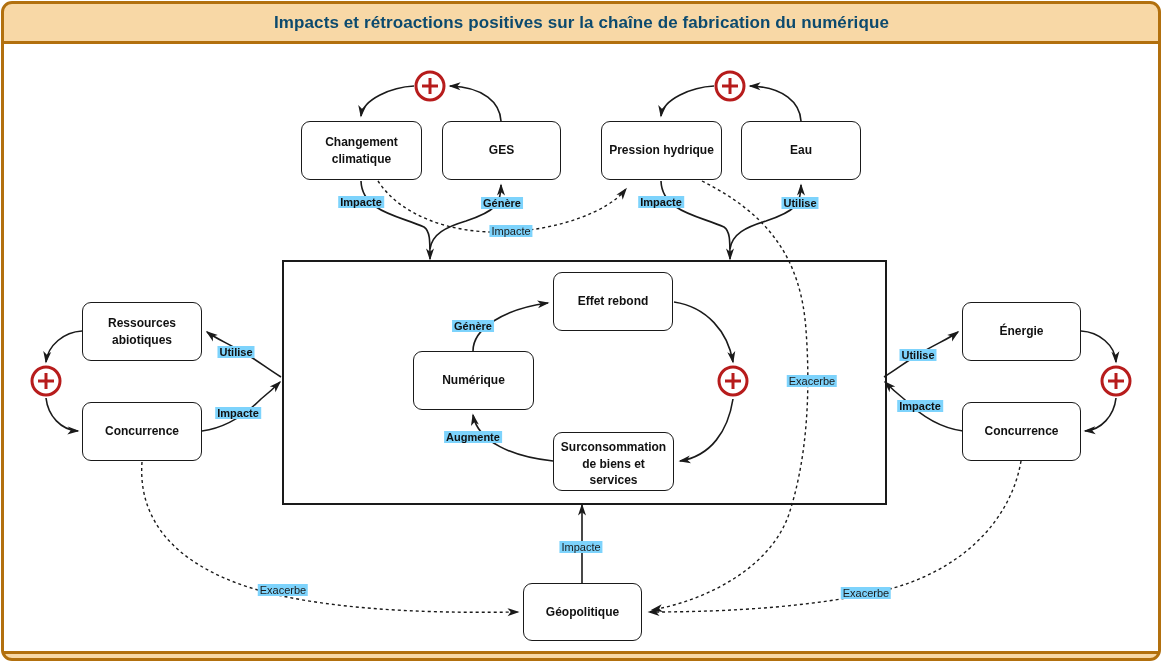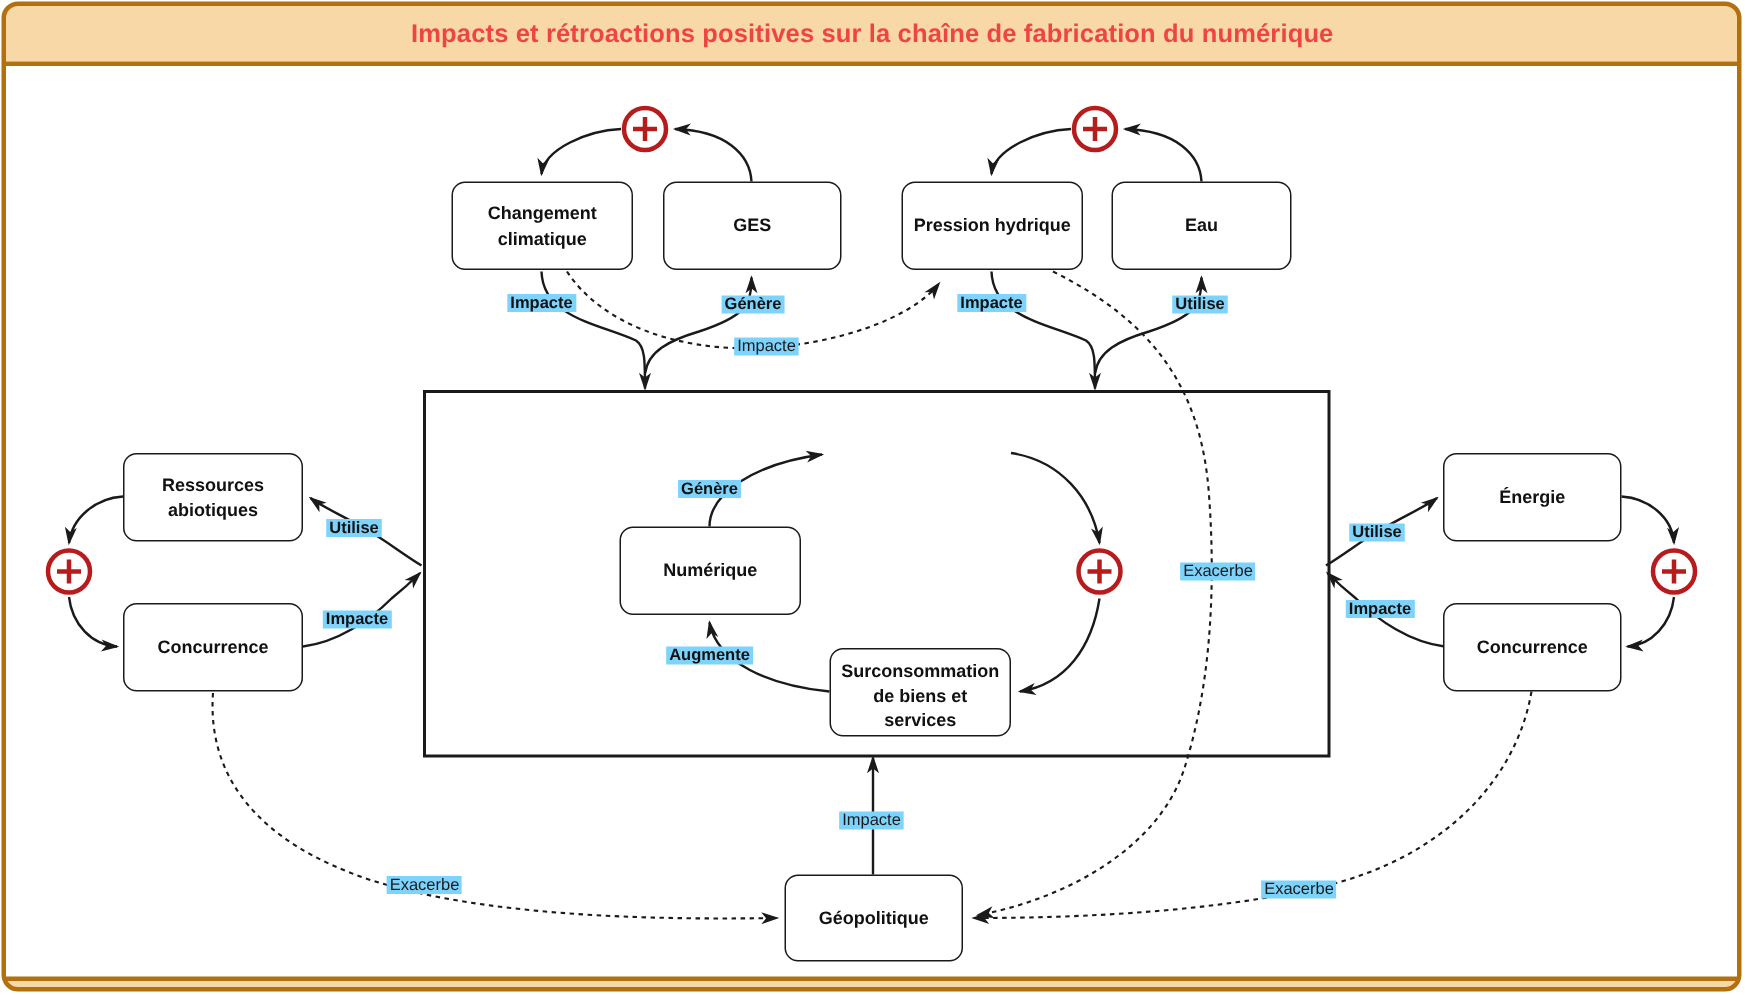--- a/index.html
+++ b/index.html
@@ -8,21 +8,21 @@
     font-family:"Liberation Sans",sans-serif;
   }
   .frame{
     position:absolute;left:1px;top:1px;right:2px;bottom:2px;
     background:#f8d8a6;border:3px solid #b2700e;border-radius:11px;
   }
   .titlebar{
     position:absolute;left:6px;right:6px;top:7px;height:32px;
     display:flex;align-items:center;justify-content:center;z-index:1;
   }
-  .titlebar .title{font-size:17px;font-weight:bold;color:#ef4444;letter-spacing:0.1px;text-align:center;}
+  .titlebar .title{font-size:17px;font-weight:bold;color:#0c4a6e;letter-spacing:0.1px;text-align:center;}
   .canvas{
     position:absolute;left:4px;right:5px;top:41px;bottom:9px;background:#ffffff;
     border-top:3px solid #b2700e;border-bottom:3px solid #b2700e;z-index:1;
   }
   .container-box{
     position:absolute;border:2px solid #1a1a1a;background:transparent;z-index:2;
   }
   svg.wires{position:absolute;left:0;top:0;z-index:3;}
   .node{
     position:absolute;box-sizing:border-box;background:#fff;
@@ -138,20 +138,23 @@
       <span>Concurrence</span>
     </div>
 
   <div class="node" style="left:962px;top:302px;width:119px;height:59px;">
       <span>Énergie</span>
     </div>
   <div class="node" style="left:962px;top:402px;width:119px;height:59px;">
       <span>Concurrence</span>
     </div>
 
+  <div class="node" style="left:553px;top:272px;width:120px;height:59px;">
+      <span>Effet rebond</span>
+    </div>
   <div class="node" style="left:413px;top:351px;width:121px;height:59px;">
       <span>Numérique</span>
     </div>
   <div class="node" style="left:553px;top:432px;width:121px;height:59px;align-items:flex-end;">
       <span>Surconsommation de biens et services</span>
     </div>
 
   <div class="node" style="left:523px;top:583px;width:119px;height:58px;">
       <span>Géopolitique</span>
     </div>

